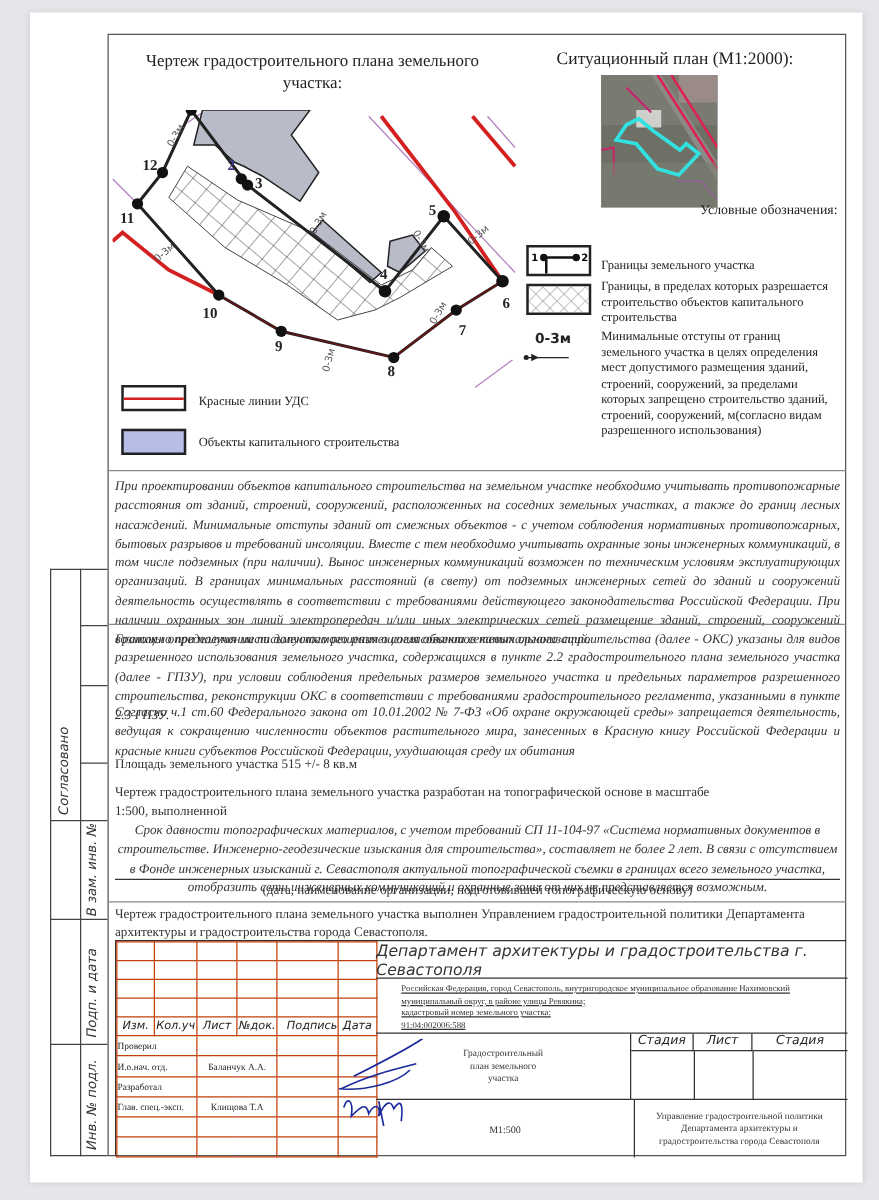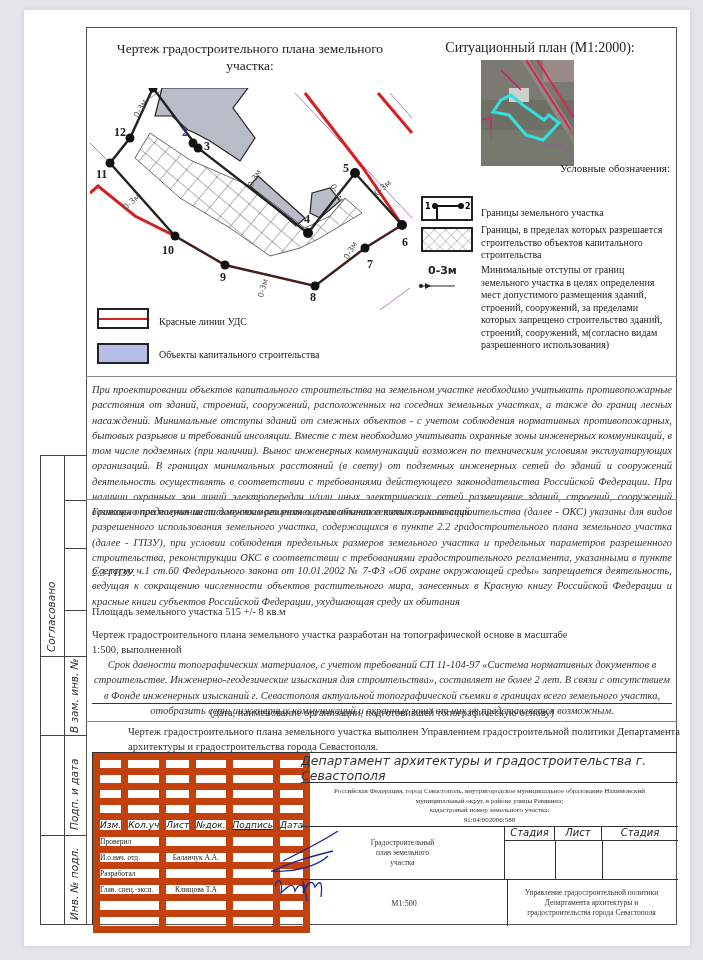--- a/index.html
+++ b/index.html
@@ -10,21 +10,21 @@
   .abs { position: absolute; }
   .title-main { left: 100px; top: 40px; width: 300px; text-align: center; font-size: 13.5px; line-height: 17px; }
   .title-sit { left: 420px; top: 40px; width: 240px; text-align: center; font-size: 14px; }
   .sat { left: 481px; top: 60px; width: 93px; height: 106px; background: #6f7066; overflow: hidden; }
   .legend-hdr { left: 470px; top: 162px; width: 200px; text-align: right; font-size: 11px; }
   .leg-box { border: 2px solid #222; background: #fff; }
   .leg-text { font-size: 10px; line-height: 12.5px; }
   .para { font-style: italic; font-size: 10.5px; line-height: 15.3px; text-align: justify; color: #333; }
   .plain { font-size: 10.5px; line-height: 15px; color: #333; }
   table.grid { border-collapse: collapse; }
-  table.grid td { border: 7px solid #c2410c; }
+  table.grid td { border: 1px solid #c2410c; }
   .gost { font-family: "DejaVu Sans", sans-serif; font-style: italic; }
   .small { font-size: 7.5px; }
   .vert { position: absolute; transform: rotate(-90deg); transform-origin: left top; white-space: nowrap; font-family: "DejaVu Sans", sans-serif; font-style: italic; font-size: 10.5px; color: #333; }
 </style>
 </head>
 <body>
 
 <div class="paper"></div>
 <div class="frame"></div>
 
@@ -156,21 +156,21 @@
 <div class="abs para" style="left:92px;top:382px;width:580px;">При проектировании объектов капитального строительства на земельном участке необходимо учитывать противопожарные расстояния от зданий, строений, сооружений, расположенных на соседних земельных участках, а также до границ лесных насаждений. Минимальные отступы зданий от смежных объектов - с учетом соблюдения нормативных противопожарных, бытовых разрывов и требований инсоляции. Вместе с тем необходимо учитывать охранные зоны инженерных коммуникаций, в том числе подземных (при наличии). Вынос инженерных коммуникаций возможен по техническим условиям эксплуатирующих организаций. В границах минимальных расстояний (в свету) от подземных инженерных сетей до зданий и сооружений деятельность осуществлять в соответствии с требованиями действующего законодательства Российской Федерации. При наличии охранных зон линий электропередач и/или иных электрических сетей размещение зданий, строений, сооружений возможно при получении письменного решения о согласовании сетевых организаций.</div>
 <div class="abs" style="left:86px;top:499px;width:591px;border-top:1px solid #888;"></div>
 <div class="abs para" style="left:92px;top:504px;width:580px;">Границы определения мест допустимого размещения объектов капитального строительства (далее - ОКС) указаны для видов разрешенного использования земельного участка, содержащихся в пункте 2.2 градостроительного плана земельного участка (далее - ГПЗУ), при условии соблюдения предельных размеров земельного участка и предельных параметров разрешенного строительства, реконструкции ОКС в соответствии с требованиями градостроительного регламента, указанными в пункте 2.3 ГПЗУ.</div>
 <div class="abs para" style="left:92px;top:563px;width:580px;">Согласно ч.1 ст.60 Федерального закона от 10.01.2002 № 7-ФЗ «Об охране окружающей среды» запрещается деятельность, ведущая к сокращению численности объектов растительного мира, занесенных в Красную книгу Российской Федерации и красные книги субъектов Российской Федерации, ухудшающая среду их обитания</div>
 <div class="abs plain" style="left:92px;top:604px;width:580px;">Площадь земельного участка 515 +/- 8 кв.м</div>
 <div class="abs plain" style="left:92px;top:627px;width:500px;">Чертеж градостроительного плана земельного участка разработан на топографической основе в масштабе 1:500, выполненной</div>
 <div class="abs para" style="left:92px;top:657px;width:580px;text-align:center;">Срок давности топографических материалов, с учетом требований СП 11-104-97 «Система нормативных документов в строительстве. Инженерно-геодезические изыскания для строительства», составляет не более 2 лет. В связи с отсутствием в Фонде инженерных изысканий г. Севастополя актуальной топографической съемки в границах всего земельного участка, отобразить сети инженерных коммуникаций и охранные зоны от них не представляется возможным.</div>
 <div class="abs" style="left:92px;top:703px;width:580px;border-top:1.5px solid #333;"></div>
 <div class="abs plain" style="left:92px;top:705px;width:580px;text-align:center;">(дата, наименование организации, подготовившей топографическую основу)</div>
 <div class="abs" style="left:86px;top:721px;width:591px;border-top:1px solid #888;"></div>
-<div class="abs plain" style="left:92px;top:724px;width:560px;margin-left:36px;">Чертеж градостроительного плана земельного участка выполнен Управлением градостроительной политики Департамента архитектуры и градостроительства города Севастополя.</div>
+<div class="abs plain" style="left:92px;top:724px;width:560px;">Чертеж градостроительного плана земельного участка выполнен Управлением градостроительной политики Департамента архитектуры и градостроительства города Севастополя.</div>
 
 <div class="abs" style="left:40px;top:455px;width:46px;height:470px;border:1.5px solid #444;border-right:none;"></div>
 <div class="abs" style="left:64px;top:455px;height:470px;border-left:1px solid #444;"></div>
 <div class="abs" style="left:40px;top:656px;width:46px;border-top:1.5px solid #444;"></div>
 <div class="abs" style="left:40px;top:735px;width:46px;border-top:1.5px solid #444;"></div>
 <div class="abs" style="left:40px;top:835px;width:46px;border-top:1.5px solid #444;"></div>
 <div class="abs" style="left:64px;top:500px;width:22px;border-top:1px solid #444;"></div>
 <div class="abs" style="left:64px;top:548px;width:22px;border-top:1px solid #444;"></div>
 <div class="abs" style="left:64px;top:610px;width:22px;border-top:1px solid #444;"></div>
 <div class="vert" style="left:45px;top:652px;">Согласовано</div>
@@ -211,21 +211,21 @@
           <td></td>
           <td></td>
           <td></td>
           <td></td>
         </tr>
     <tr style="height:15px;" class="gost">
       <td style="width:29px;font-size:9px;text-align:center;">Изм.</td>
       <td style="width:33px;font-size:9px;text-align:center;">Кол.уч</td>
       <td style="width:31px;font-size:9px;text-align:center;">Лист</td>
       <td style="width:31px;font-size:9px;text-align:center;">№док.</td>
-      <td style="width:47px;font-size:9px;text-align:left;text-decoration:underline;">Подпись</td>
+      <td style="width:47px;font-size:9px;text-align:right;">Подпись</td>
       <td style="width:30px;font-size:9px;text-align:center;">Дата</td>
     </tr>
     <tr style="height:16px;">
           <td colspan="2" class="small">Проверил</td>
           <td colspan="2" class="small"></td>
           <td></td>
           <td></td>
         </tr>
     <tr style="height:16px;">
           <td colspan="2" class="small">И.о.нач. отд.</td>
@@ -261,21 +261,21 @@
     </table>
 
   <svg class="abs" style="left:150px;top:78px;" width="110" height="70">
     <path d="M40 30 C60 20 80 10 95 0 M30 40 C50 30 70 25 90 20 M28 40 C50 42 75 35 85 25" stroke="#1a2a9a" stroke-width="1.3" fill="none"></path>
     <path d="M32 55 C35 45 40 50 38 62 C45 55 50 50 52 60 C56 52 62 52 60 62 C66 48 70 50 72 56 C76 50 80 48 78 66 M60 50 L64 70" stroke="#1a2a9a" stroke-width="1.3" fill="none"></path>
   </svg>
 
   <div class="abs" style="left:208px;top:0;width:377px;height:30px;border-bottom:1px solid #333;display:flex;align-items:center;justify-content:center;">
     <span class="gost" style="font-size:12.5px;color:#333;">Департамент архитектуры и градостроительства г. Севастополя</span>
   </div>
-  <div class="abs" style="left:208px;top:30px;width:377px;height:44px;border-bottom:1px solid #333;text-align:center;font-size:7px;line-height:9.5px;padding:4px 20px 0;color:#333;">
+  <div class="abs" style="left:208px;top:30px;width:377px;height:44px;border-bottom:1px solid #333;text-align:left;font-size:7px;line-height:9.5px;padding:4px 20px 0;color:#333;text-decoration:underline;">
     <div>Российская Федерация, город Севастополь, внутригородское муниципальное образование Нахимовский муниципальный округ, в районе улицы Ревякина;</div>
     <div>кадастровый номер земельного участка:</div>
     <div>91:04:002006:588</div>
   </div>
   <div class="abs" style="left:208px;top:74px;width:204px;height:53px;border-bottom:1px solid #333;border-right:1px solid #333;display:flex;align-items:center;justify-content:center;text-align:center;font-size:7.5px;line-height:10px;padding:0 89px;color:#333;">Градостроительный план земельного участка</div>
   <div class="abs" style="left:412px;top:74px;width:173px;height:53px;border-bottom:1px solid #333;">
     <div class="abs gost" style="left:0;top:0;width:50px;height:14px;border-right:1px solid #333;border-bottom:1px solid #333;text-align:center;font-size:10px;">Стадия</div>
     <div class="abs gost" style="left:50px;top:0;width:47px;height:14px;border-right:1px solid #333;border-bottom:1px solid #333;text-align:center;font-size:10px;">Лист</div>
     <div class="abs gost" style="left:97px;top:0;width:76px;height:14px;border-bottom:1px solid #333;text-align:center;font-size:10px;">Стадия</div>
     <div class="abs" style="left:50px;top:14px;height:39px;border-left:1px solid #333;"></div>

